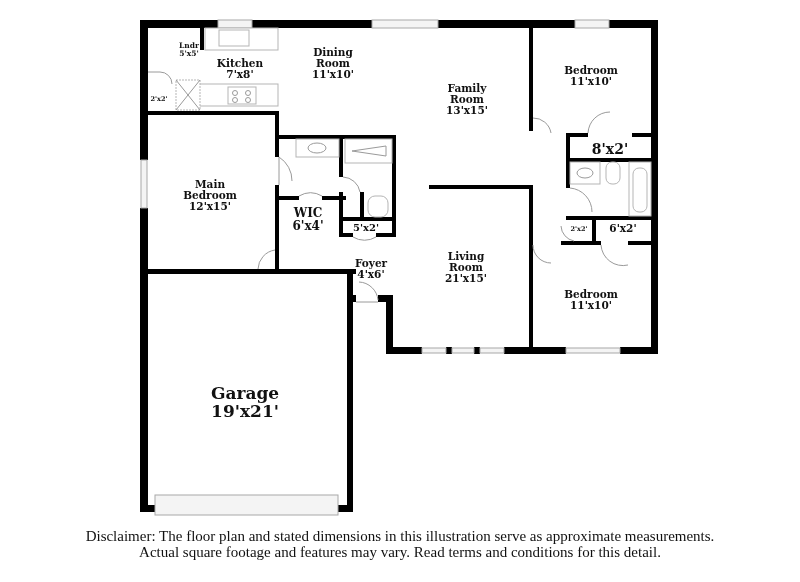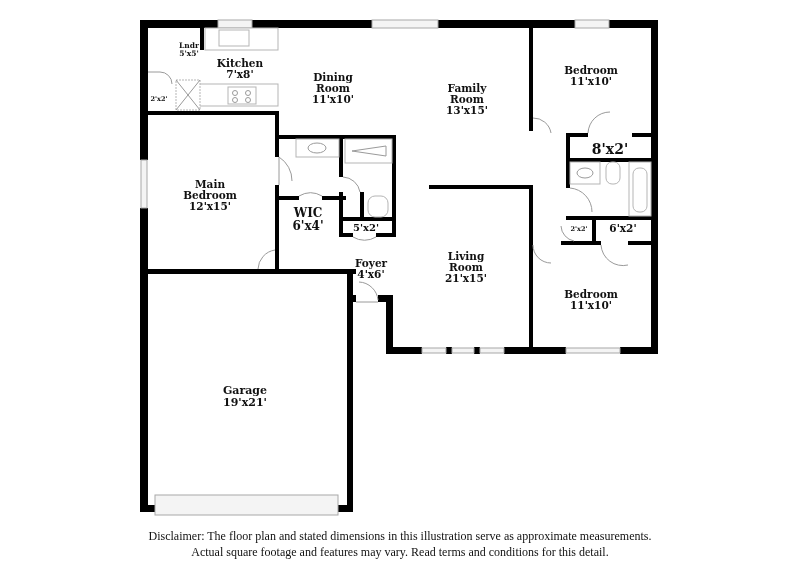--- a/index.html
+++ b/index.html
@@ -4,24 +4,24 @@
 <style>
   html, body { margin:0; padding:0; background:#ffffff; }
   body { width:800px; height:582px; position:relative; overflow:hidden; font-family:"DejaVu Serif", serif; }
   #plan { position:absolute; left:0; top:0; width:800px; height:520px; }
   .wall { fill:#000; }
   .thin { fill:none; stroke:#9a9a9a; stroke-width:1; }
   .fix { fill:#fff; stroke:#b5b5b5; stroke-width:1; }
   .win { fill:#f4f4f4; stroke:#a8a8a8; stroke-width:1; }
   .lbl { position:absolute; text-align:center; font-family:"DejaVu Serif", serif; font-weight:bold; color:#111; line-height:1.05; }
   .lbl span { display:block; }
-  .l13 { font-size:11px; }
+  .l13 { font-size:17px; }
   .l11 { font-size:10.5px; }
   .l8 { font-size:7.5px; }
-  #disclaimer { position:absolute; left:0; width:800px; top:528px; text-align:center; font-family:"Liberation Serif", serif; font-size:12px; color:#111; line-height:16px; }
+  #disclaimer { position:absolute; left:0; width:800px; top:528px; text-align:center; font-family:"Liberation Serif", serif; font-size:15px; color:#111; line-height:16px; }
 </style>
 </head>
 <body>
 
 <svg id="plan" viewBox="0 0 800 520" xmlns="http://www.w3.org/2000/svg">
 
   <g>
     <rect class="wall" x="140" y="20" width="78" height="8"></rect>
     <rect class="wall" x="252" y="20" width="120" height="8"></rect>
     <rect class="wall" x="438" y="20" width="137" height="8"></rect>
@@ -130,21 +130,21 @@
     <span>Lndr</span>
     <span>5'x5'</span>
   </div>
 <div class="lbl l8" style="left:147px;top:96px;width:24px;font-size:6.5px;">
     <span>2'x2'</span>
   </div>
 <div class="lbl l11" style="left:205px;top:58px;width:70px;">
     <span>Kitchen</span>
     <span>7'x8'</span>
   </div>
-<div class="lbl l11" style="left:300px;top:72px;width:66px;">
+<div class="lbl l11" style="left:300px;top:47px;width:66px;">
     <span>Dining</span>
     <span>Room</span>
     <span>11'x10'</span>
   </div>
 <div class="lbl l11" style="left:434px;top:83px;width:66px;">
     <span>Family</span>
     <span>Room</span>
     <span>13'x15'</span>
   </div>
 <div class="lbl l11" style="left:556px;top:65px;width:70px;">

